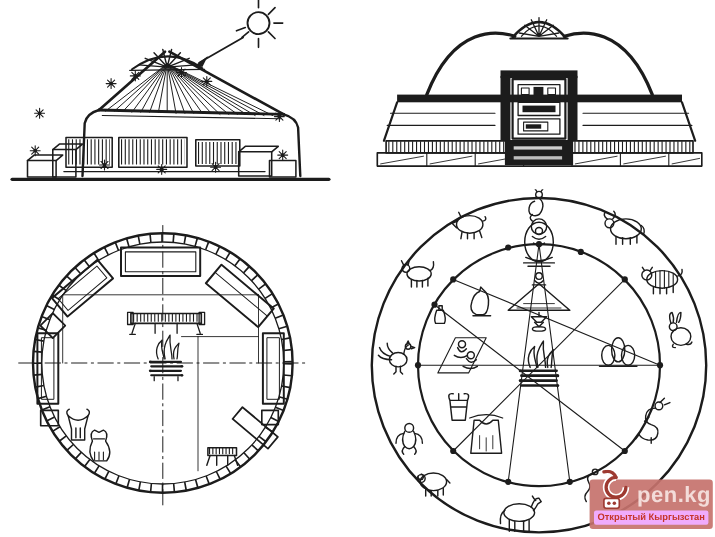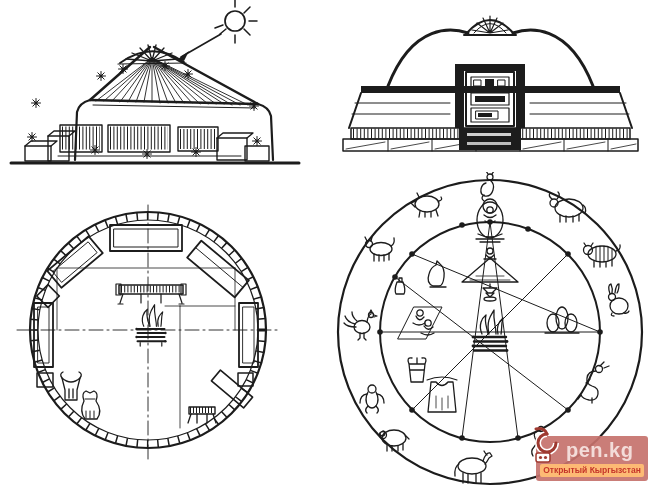--- a/index.html
+++ b/index.html
@@ -3,25 +3,25 @@
 <meta charset="utf-8">
 <style>
   html,body{margin:0;padding:0;background:#ffffff;width:650px;height:488px;
     font-family:"Liberation Sans",sans-serif;}
   #stage{position:relative;width:650px;height:488px;background:#ffffff;overflow:hidden;}
   .fig{position:absolute;}
   svg{display:block;}
   
   .watermark{position:absolute;left:536px;top:436px;width:112px;height:45px;
     background:rgba(198,114,108,0.92);border-radius:3px;z-index:5;}
-  .wm-top{position:absolute;left:0;top:1px;right:0;height:28px;display:flex;align-items:center;}
+  .wm-top{position:absolute;left:13px;top:1px;right:0;height:28px;display:flex;align-items:center;}
   .wm-swirl{position:absolute;left:-8px;top:-10px;width:40px;height:42px;}
   .wm-text{position:absolute;left:30px;top:2px;color:#f3dcd9;font-size:20px;font-weight:bold;
     letter-spacing:0.5px;white-space:nowrap;}
-  .wm-strip{position:absolute;left:4px;right:4px;bottom:4px;height:13px;background:#fdba74;
+  .wm-strip{position:absolute;left:4px;right:4px;bottom:4px;height:13px;background:#f0abfc;
     border-radius:2px;color:#c5352a;font-size:8.5px;font-weight:bold;text-align:center;
     line-height:13px;white-space:nowrap;overflow:hidden;}
 </style>
 </head>
 <body>
 
 <div id="stage">
 
   <svg class="fig" style="left:5px;top:0px" width="300" height="178" viewBox="0 0 300 178">
     <g fill="none" stroke="#1c1c1c" stroke-width="1.4" stroke-linecap="round" stroke-linejoin="round">

